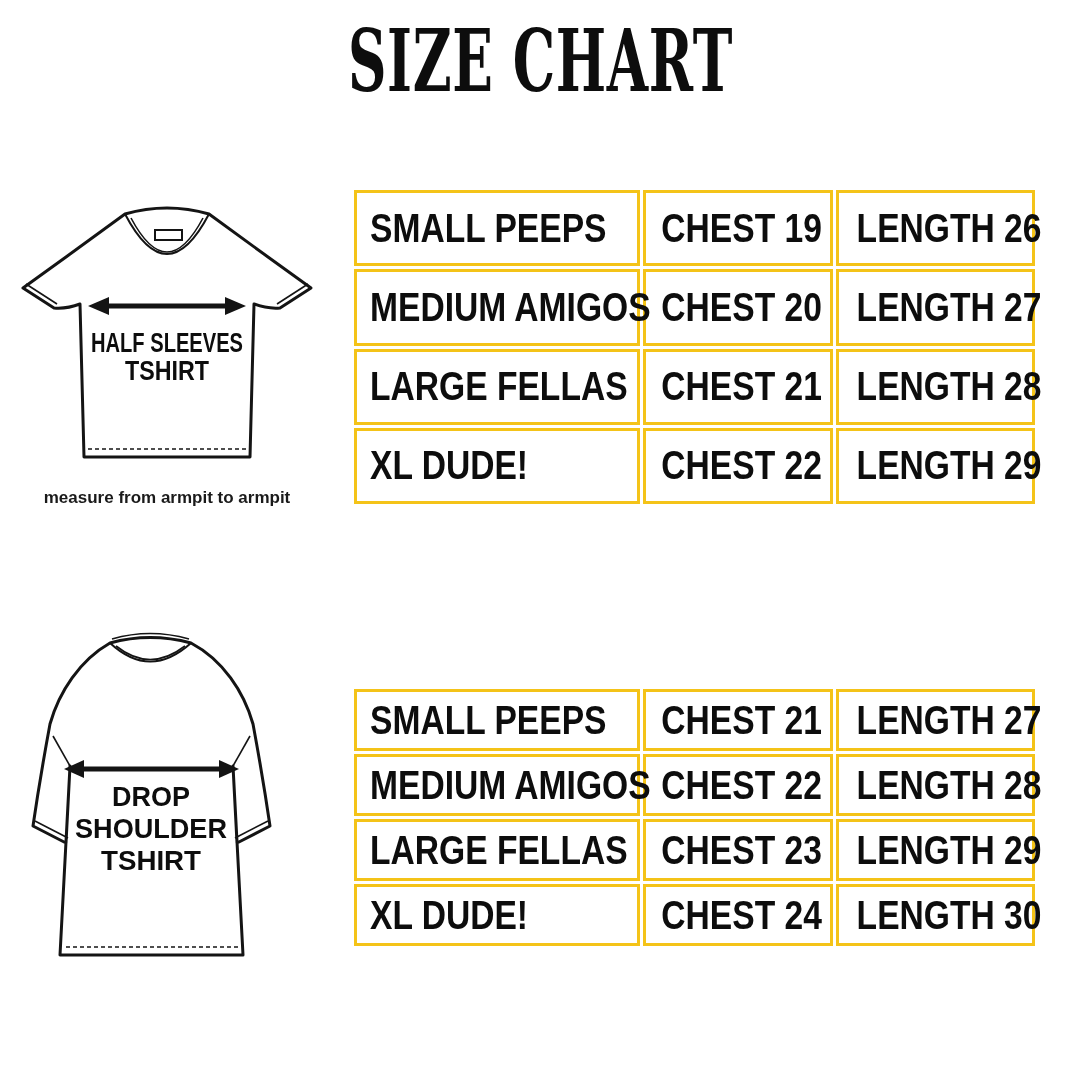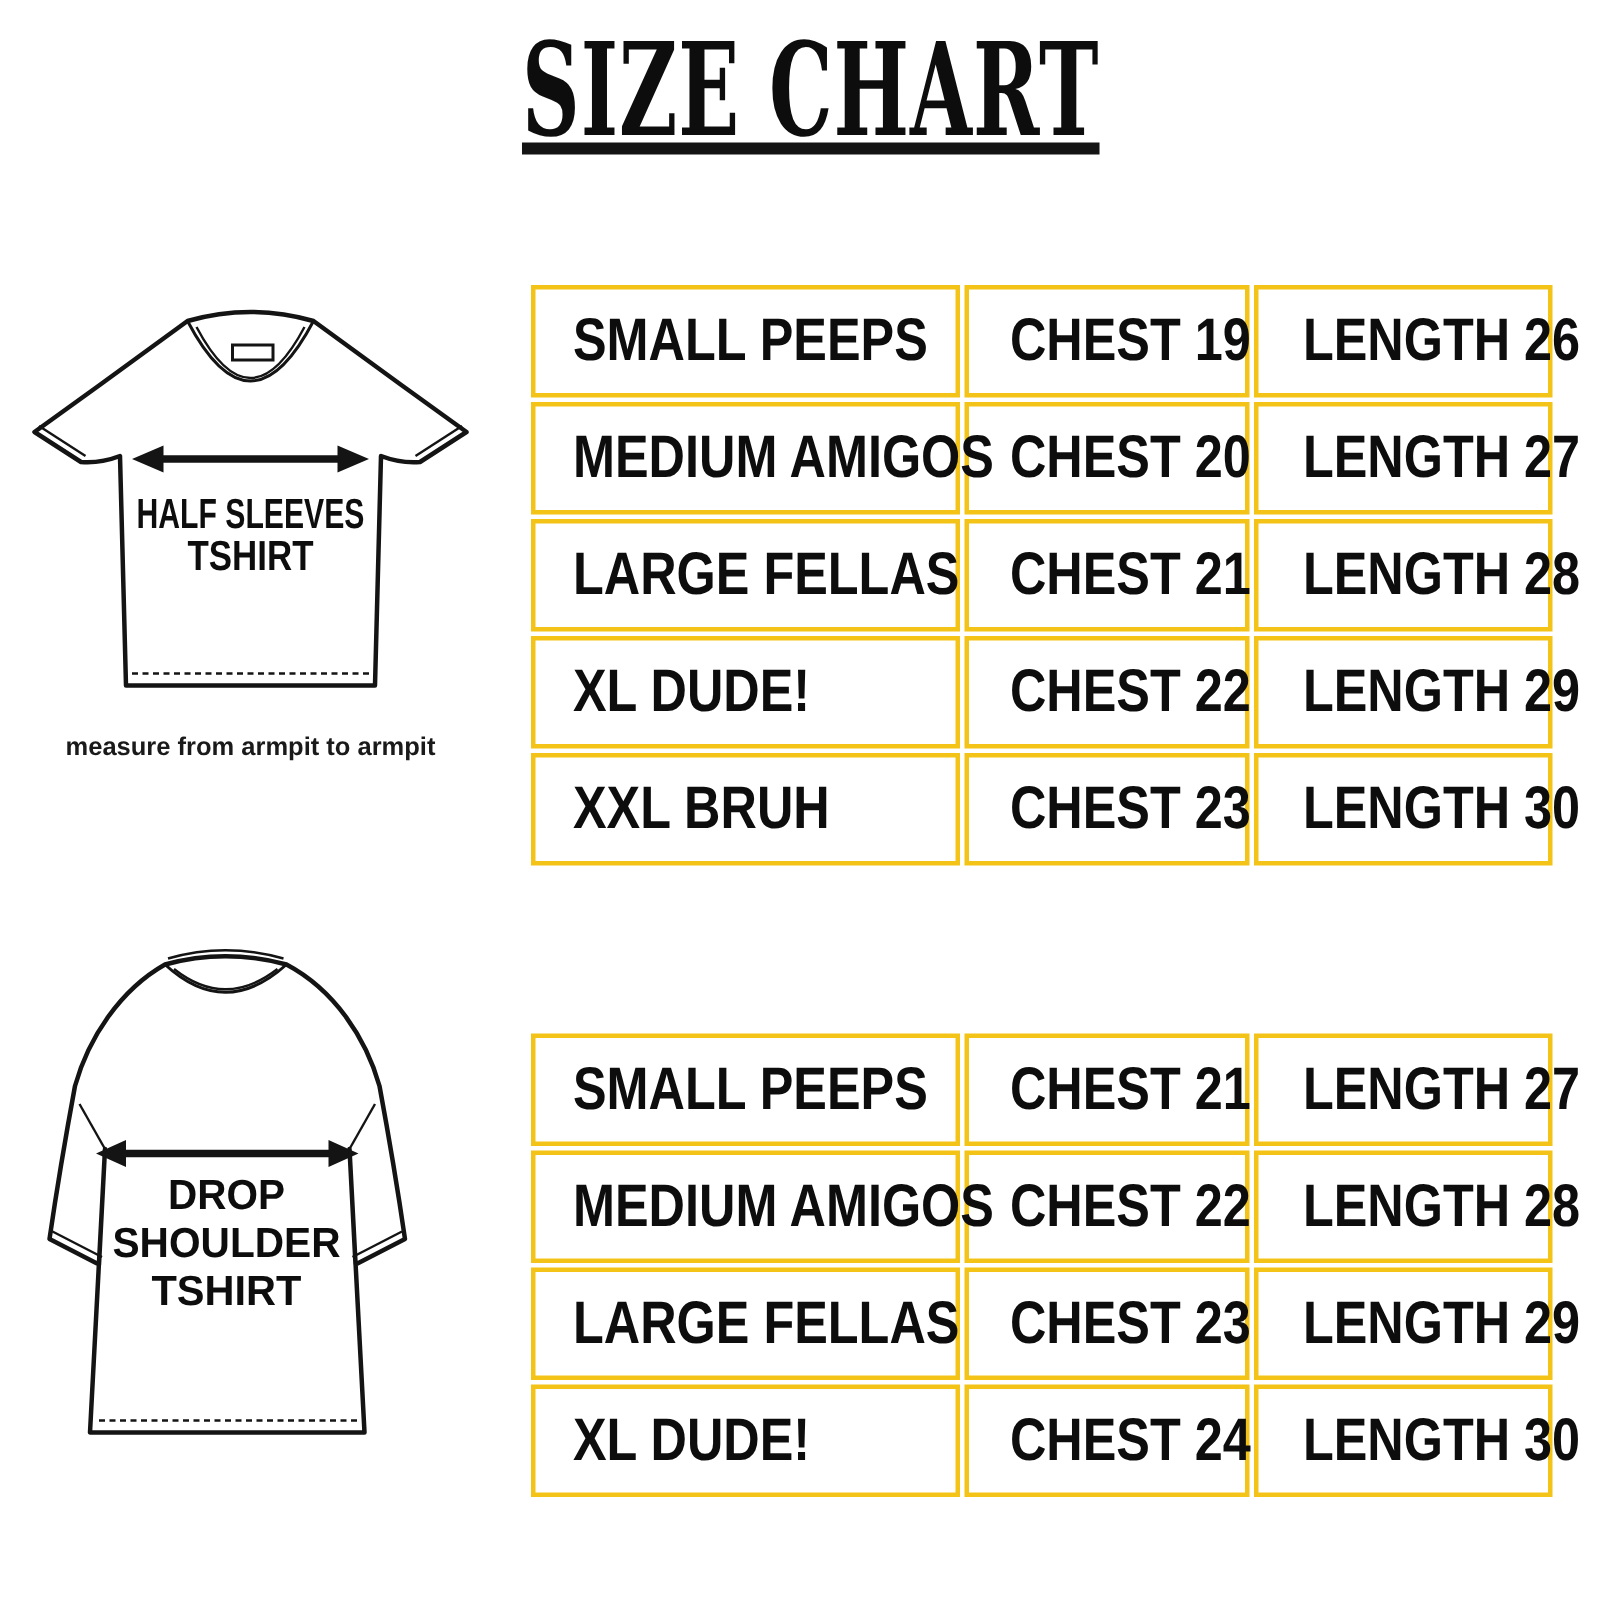--- a/index.html
+++ b/index.html
@@ -1,27 +1,27 @@
 <!DOCTYPE html>
 <html style="--table-border: #F4C318; --ink: #141414;"><head>
 <meta charset="utf-8">
 <style>
   html,body{margin:0;padding:0;}
   body{
     width:1080px;height:1080px;background:#ffffff;position:relative;overflow:hidden;
     font-family:"Liberation Sans", sans-serif;color:var(--ink,#111);
   }
   .title-wrap{position:absolute;top:0;left:0;width:1080px;height:120px;
-    display:flex;align-items:center;justify-content:center;text-decoration:underline;}
+    display:flex;align-items:center;justify-content:center;}
   .title-text{display:inline-block;font-family:"DejaVu Serif", serif;font-weight:700;
     font-size:86px;letter-spacing:1px;white-space:nowrap;transform:scaleX(0.62);color:#0d0d0d;}
 
   
   .size-table{position:absolute;border-collapse:separate;border-spacing:3px;table-layout:fixed;}
-  .size-table td{border:3px solid var(--table-border,#F4C318);background:#fff;padding:12px;
+  .size-table td{border:3px solid var(--table-border,#F4C318);background:#fff;padding:0;
     font-weight:bold;font-size:40px;color:#0d0d0d;white-space:nowrap;vertical-align:middle;}
   .t1{left:351px;top:187px;width:687px;height:320px;}
   .t2{left:351px;top:686px;width:687px;height:263px;}
   td.c-size{text-align:left;}
   td.c-val{text-align:center;}
   .cond{display:inline-block;transform:scaleX(0.84);}
   td.c-size .cond{transform-origin:0 50%;margin-left:13px;}
   td.c-val .cond{transform-origin:50% 50%;}
 
   
@@ -84,25 +84,20 @@
     <tr>
       <td class="c-size"><span class="cond">LARGE FELLAS</span></td>
       <td class="c-val"><span class="cond">CHEST 21</span></td>
       <td class="c-val"><span class="cond">LENGTH 28</span></td>
     </tr>
     <tr>
       <td class="c-size"><span class="cond">XL DUDE!</span></td>
       <td class="c-val"><span class="cond">CHEST 22</span></td>
       <td class="c-val"><span class="cond">LENGTH 29</span></td>
     </tr>
-    <tr>
-      <td class="c-size"><span class="cond">XXL BRUH</span></td>
-      <td class="c-val"><span class="cond">CHEST 23</span></td>
-      <td class="c-val"><span class="cond">LENGTH 30</span></td>
-    </tr>
   </tbody>
 </table>
 
 <svg class="shirt shirt2" viewBox="0 0 290 380">
   <path class="outline" d="M96,31 C66,48 45,80 36,112 Q26,166 19,214 L52,231 L56,154 L46,343 L229,343 L219,154 L223,231 L256,214 Q249,166 239,112 C230,80 209,48 177,31 Q136,20 96,31 Z"></path>
   <path class="detail" d="M96,31 Q136,68 177,31"></path>
   <path class="thin" d="M102,34 Q136,61 171,34"></path>
   <path class="thin" d="M98,27 Q136,16 175,27"></path>
   <path class="thin" d="M56,154 L39,124"></path>
   <path class="thin" d="M219,154 L236,124"></path>

